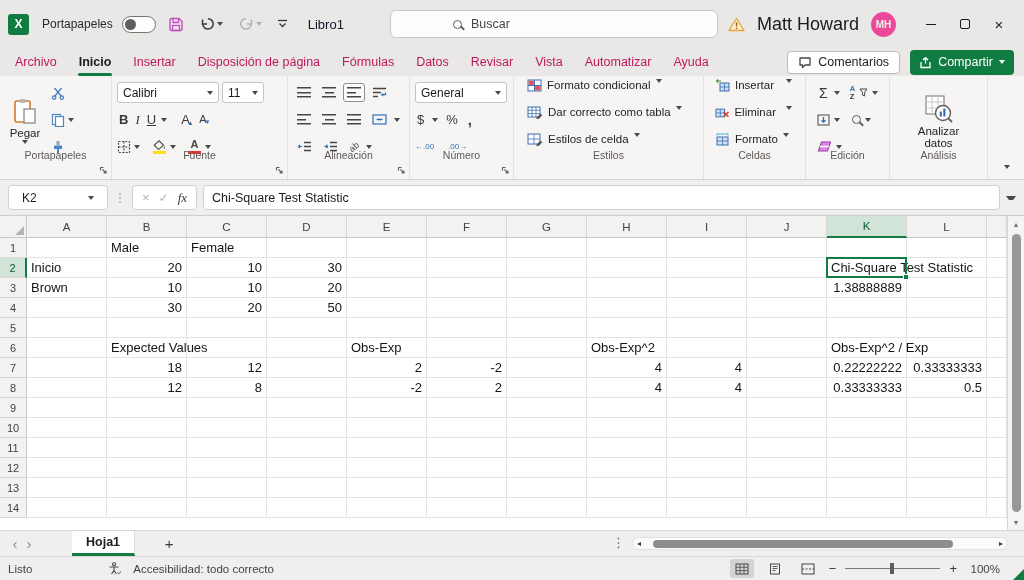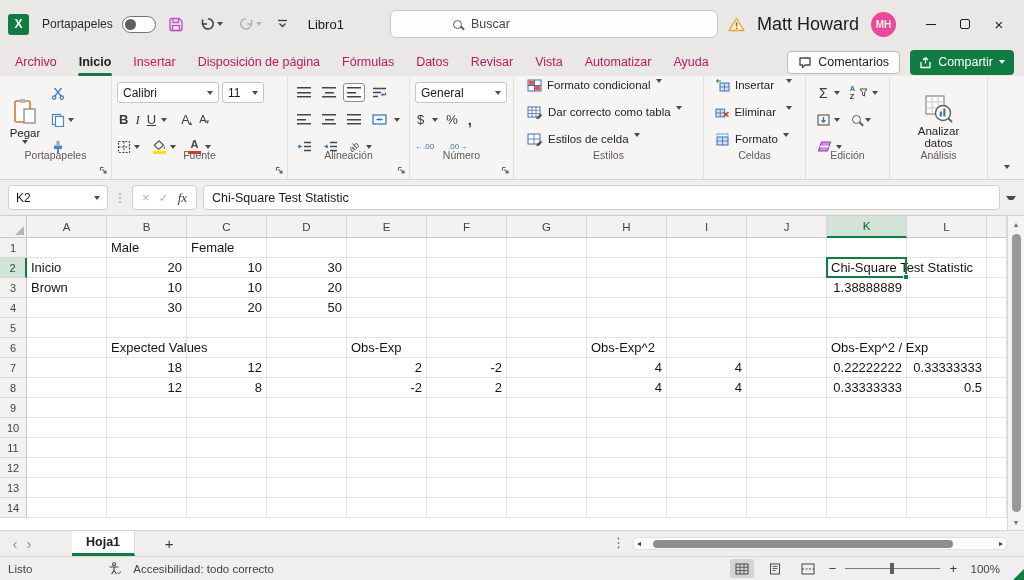--- a/index.html
+++ b/index.html
@@ -59,21 +59,21 @@
   .alignbtn{padding:3px;border:1px solid transparent;border-radius:3px;display:flex;align-items:center;}
   .alignbtn.sel{border-color:#8f8d8b;background:#fdfcfb;}
   .tiny-caret{font-size:7px;color:#2f71b8;line-height:1;margin-left:-1px;}
   .stylerow{display:flex;align-items:flex-start;gap:5px;font-size:11.5px;color:#252423;white-space:nowrap;}
   .az{display:flex;flex-direction:column;font-size:7.5px;font-weight:bold;line-height:1;color:#3b3a39;}
   .az .a{color:#2f71b8;}
   .collapse-chev{position:absolute;right:14px;bottom:10px;}
 
   
   .formulabar{position:absolute;top:180px;left:0;right:0;height:36px;background:#f0eeee;border-bottom:1px solid #cfcdcc;display:flex;align-items:center;padding:0 8px;gap:6px;}
-  .namebox{width:100px;height:25px;background:#fff;border:1px solid #d2d0cf;border-radius:4px;display:flex;align-items:center;justify-content:space-between;padding:0 7px;font-size:12px;color:#1c1b1a;}
+  .namebox{width:100px;height:25px;background:#fff;border:1px solid #d2d0cf;border-radius:4px;display:flex;align-items:center;justify-content:space-between;padding:0 13px;font-size:12px;color:#1c1b1a;}
   .fx-dots{color:#8a8886;font-size:12px;}
   .fxbox{height:25px;background:#fff;border:1px solid #d2d0cf;border-radius:4px;display:flex;align-items:center;gap:9px;padding:0 9px;}
   .fx-x{color:#b5b3b1;font-size:13px;} .fx-ok{color:#b5b3b1;font-size:12px;}
   .fx-fx{font-size:13px;font-style:italic;font-family:"Liberation Serif",serif;color:#3b3a39;}
   .formulafield{flex:1;height:25px;background:#fff;border:1px solid #d2d0cf;border-radius:4px;display:flex;align-items:center;padding:0 8px;font-size:12.5px;color:#1c1b1a;}
   .fbar-chev{padding:0 2px;}
 
   
   #grid{position:absolute;top:216px;left:0;width:1007px;height:314px;overflow:hidden;background:#fff;}
   .g-hrow{display:flex;height:22px;}

